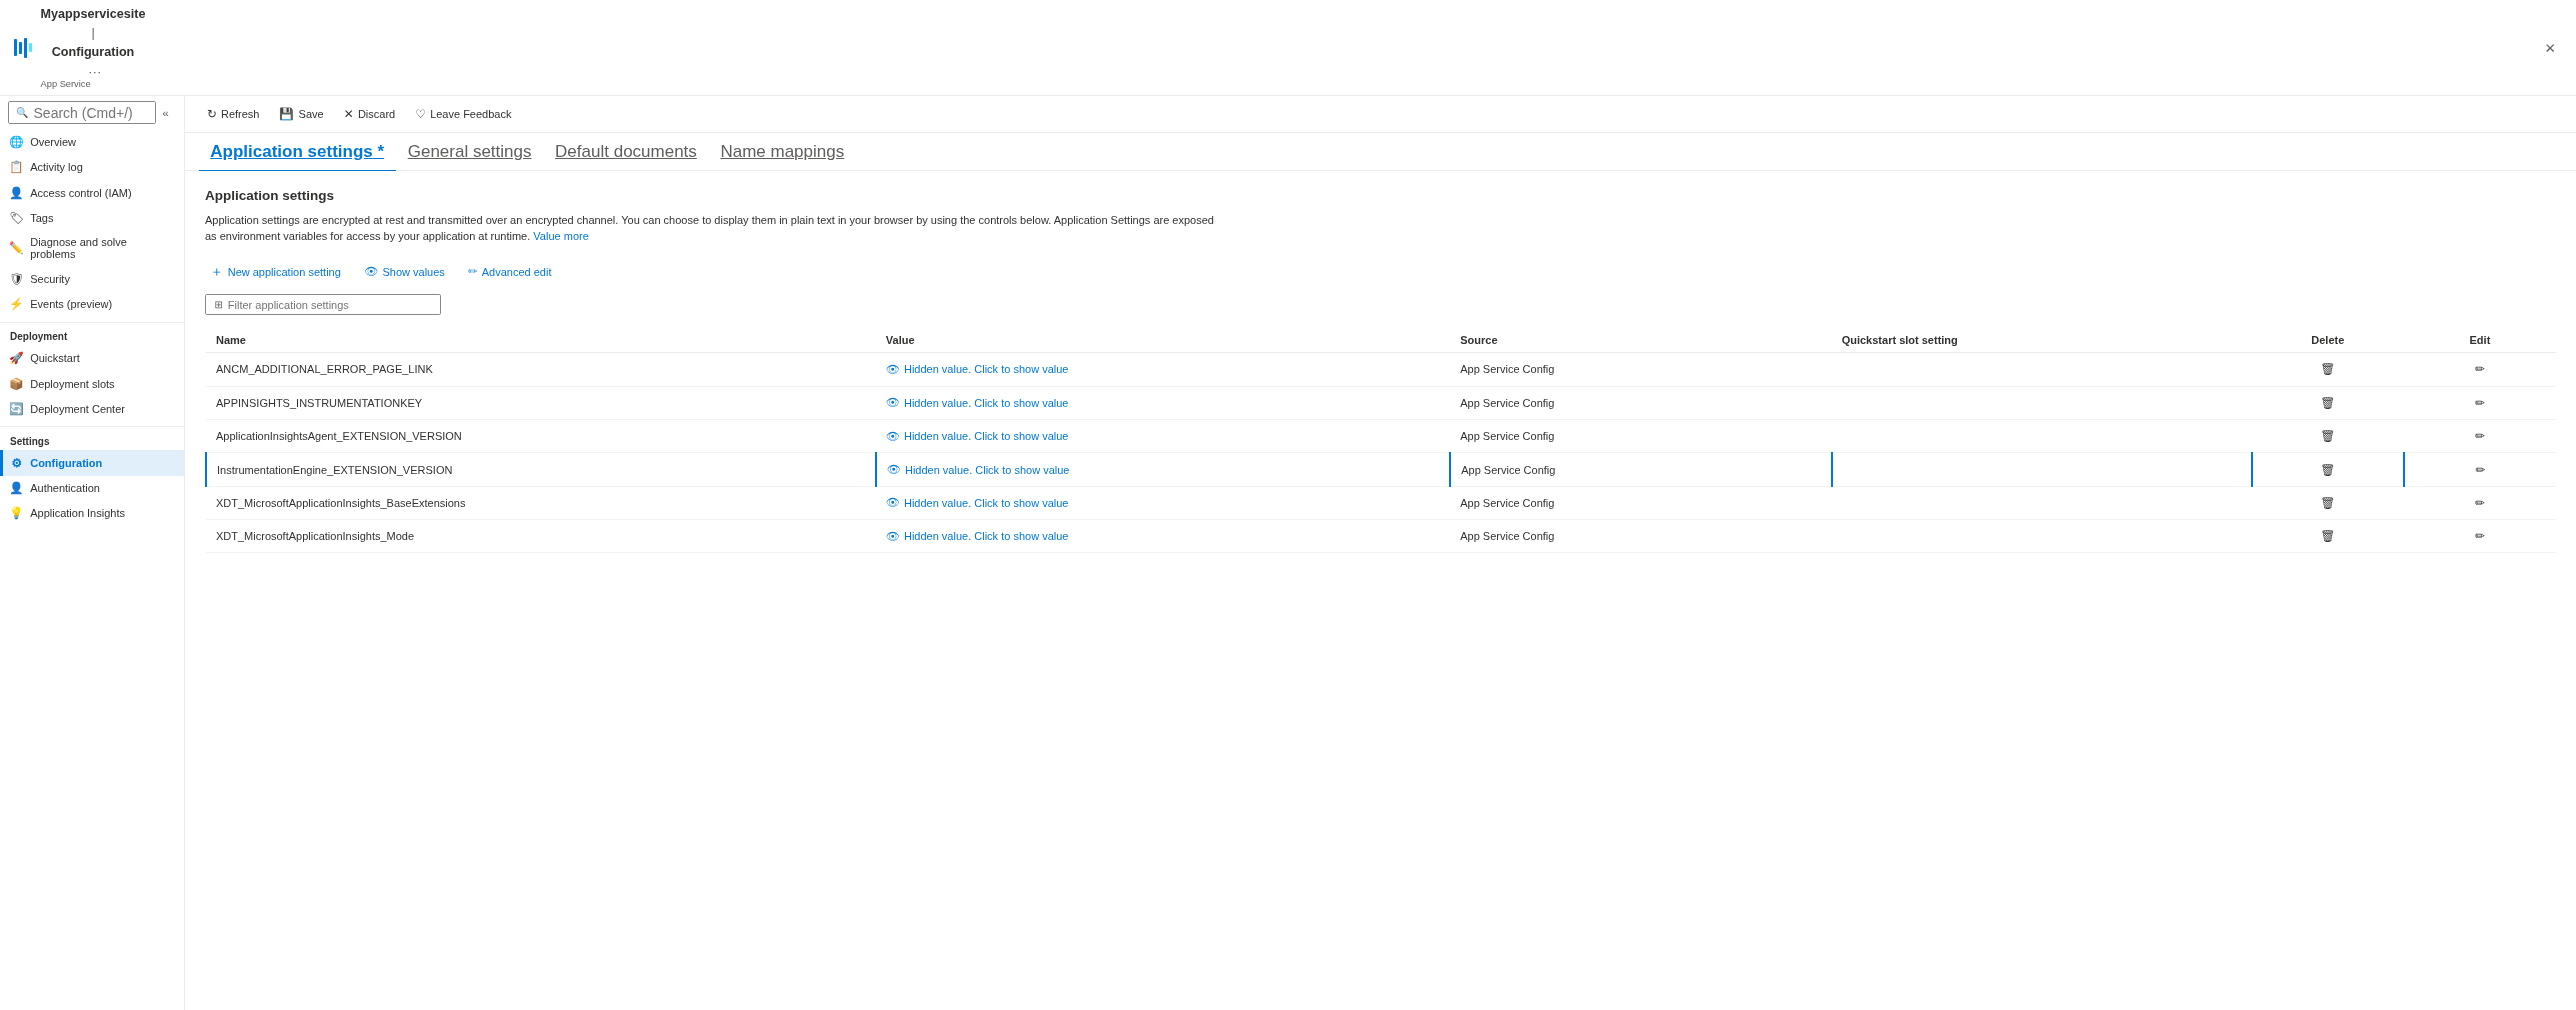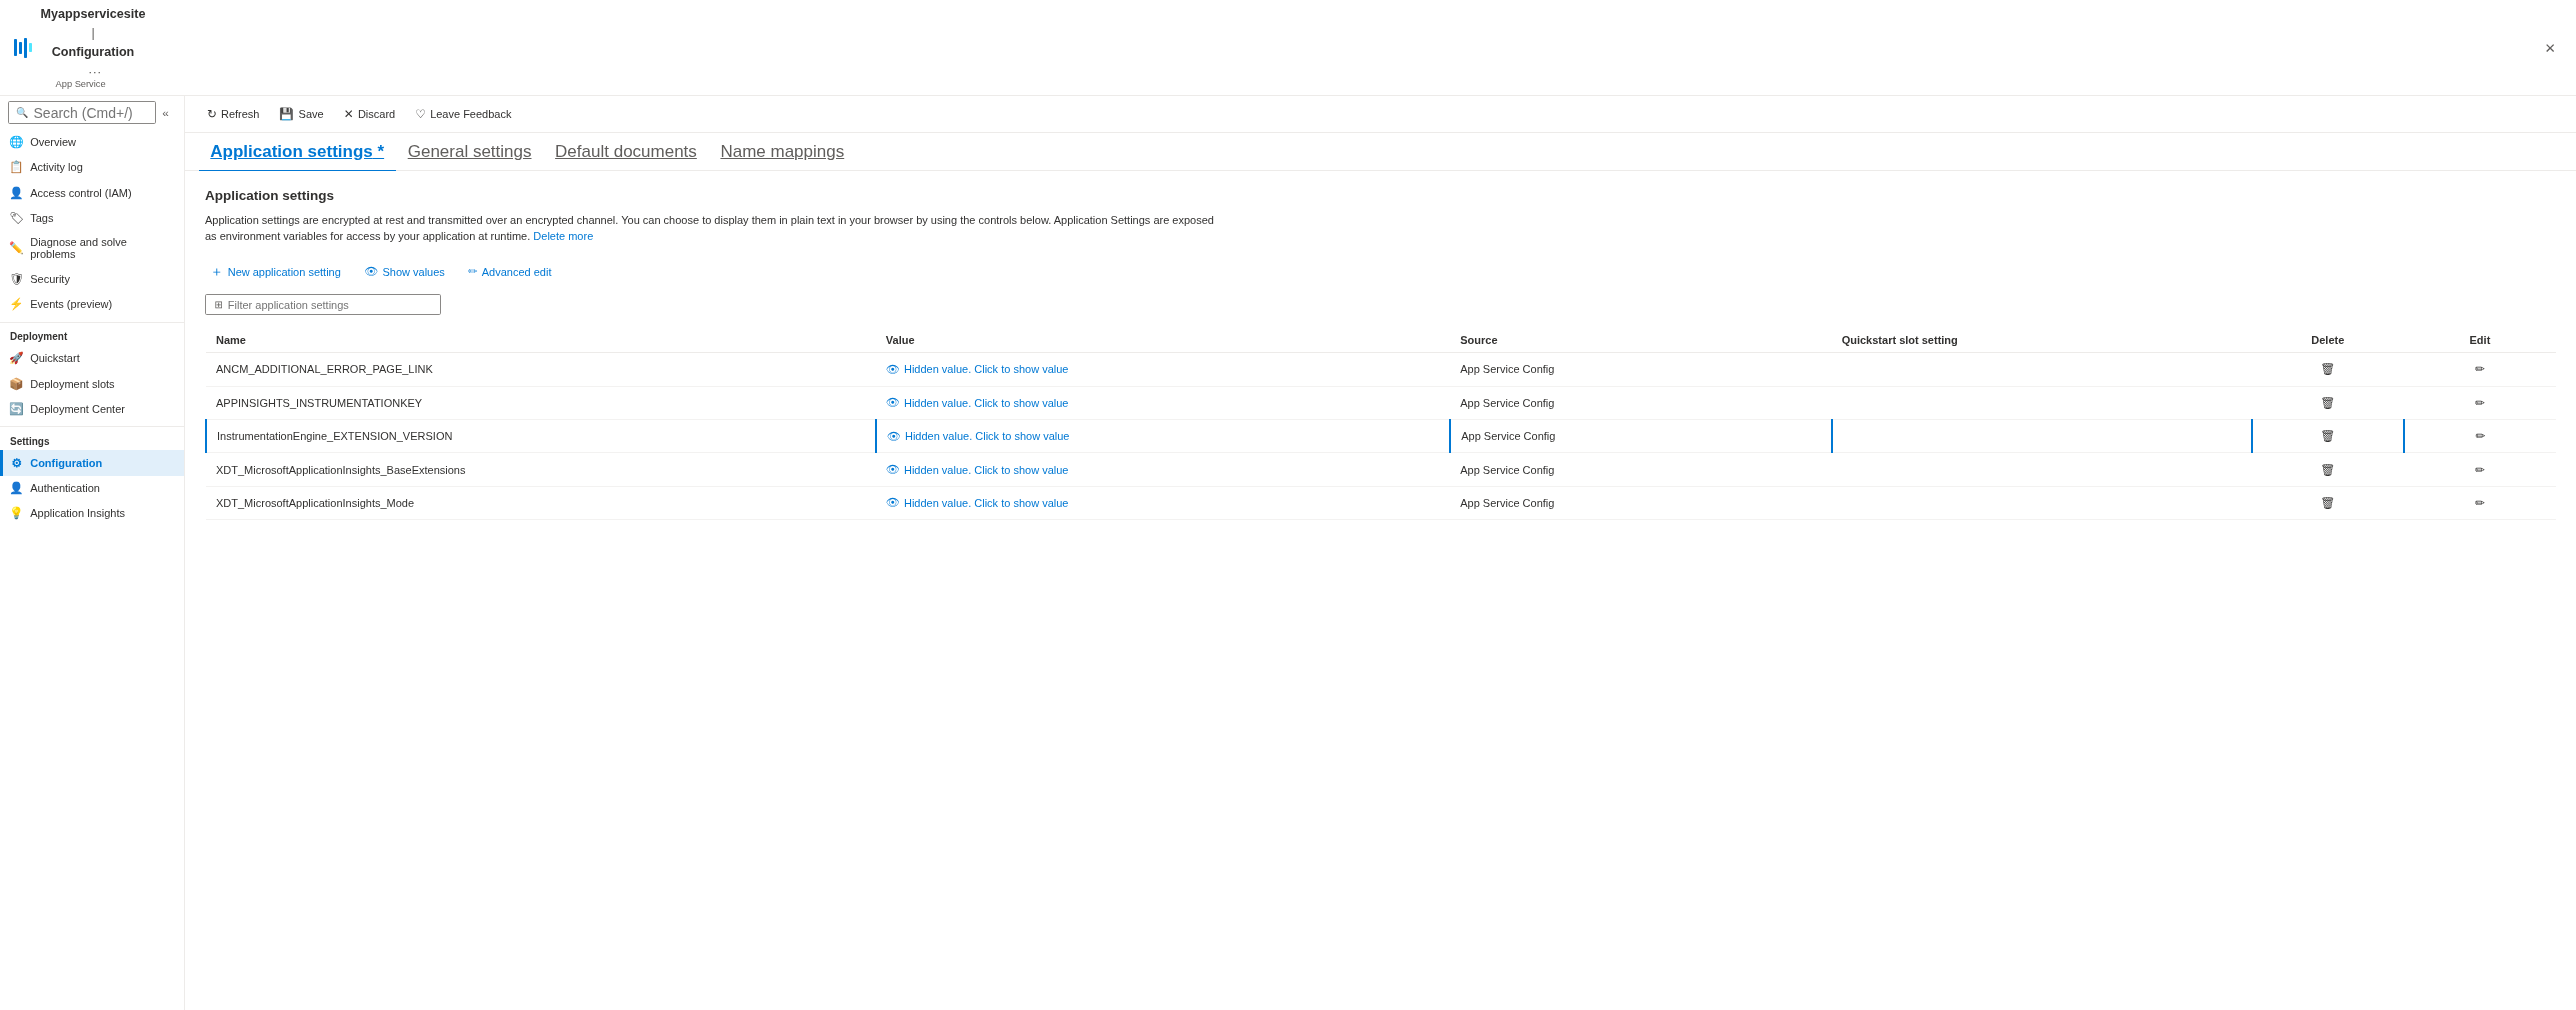--- a/index.html
+++ b/index.html
@@ -132,21 +132,21 @@
       <div class="logo-bar" style="background:#0078d4;"></div>
       <div class="logo-bar" style="background:#50e6ff;"></div>
     </div>
     <div>
       <div style="display:flex;align-items:center;gap:5px;flex-direction:column;">
         <span style="font-size:12.6px;font-weight:600;">Myappservicesite</span>
         <span style="font-size:12.6px;color:#605e5c;font-weight:300;">|</span>
         <span style="font-size:12.6px;font-weight:600;">Configuration</span>
         <span style="color:#605e5c;cursor:pointer;font-size:13.5px;margin-left:3.4px;">···</span>
       </div>
-      <div style="font-size:9.3px;color:#605e5c;margin-left:15px;">App Service</div>
+      <div style="font-size:9.3px;color:#605e5c;">App Service</div>
     </div>
   </div>
   <button class="close-btn">✕</button>
 </div>
 
 <div class="main-layout">
 
   <div class="sidebar">
     <div class="sidebar-search-row">
       <div class="search-input-wrap" style="flex:1;">
@@ -247,21 +247,21 @@
       </div>
       <div class="tab">
         <span>Name mappings</span>
       </div>
     </div>
 
     <div class="page-content">
       <div class="page-title">Application settings</div>
       <div class="page-desc">
         <span>Application settings are encrypted at rest and transmitted over an encrypted channel. You can choose to display them in plain text in your browser by using the controls below. Application Settings are exposed as environment variables for access by your application at runtime.</span>
-        <a href="#">Delete more</a>
+        <a href="#">Value more</a>
       </div>
 
       <div class="action-row">
         <button class="action-btn">
           <span style="font-size:13.5px;font-weight:300;">＋</span>
           <span>New application setting</span>
         </button>
         <button class="action-btn">
           <span>👁</span>
           <span>Show values</span>
@@ -302,20 +302,30 @@
             <tr>
               <td class="col-name">APPINSIGHTS_INSTRUMENTATIONKEY</td>
               <td class="col-value">
                 <span class="hidden-value"><span>👁</span> Hidden value. Click to show value</span>
               </td>
               <td class="col-source">App Service Config</td>
               <td class="col-deploy"></td>
               <td class="col-delete"><button class="delete-btn">🗑</button></td>
               <td class="col-edit"><button class="edit-btn">✏</button></td>
             </tr>
+            <tr>
+              <td class="col-name">ApplicationInsightsAgent_EXTENSION_VERSION</td>
+              <td class="col-value">
+                <span class="hidden-value"><span>👁</span> Hidden value. Click to show value</span>
+              </td>
+              <td class="col-source">App Service Config</td>
+              <td class="col-deploy"></td>
+              <td class="col-delete"><button class="delete-btn">🗑</button></td>
+              <td class="col-edit"><button class="edit-btn">✏</button></td>
+            </tr>
             <tr class="selected" style="border-left: 2.5px solid rgb(0, 120, 212);">
               <td class="col-name">InstrumentationEngine_EXTENSION_VERSION</td>
               <td class="col-value">
                 <span class="hidden-value"><span>👁</span> Hidden value. Click to show value</span>
               </td>
               <td class="col-source">App Service Config</td>
               <td class="col-deploy"></td>
               <td class="col-delete"><button class="delete-btn">🗑</button></td>
               <td class="col-edit"><button class="edit-btn">✏</button></td>
             </tr>

